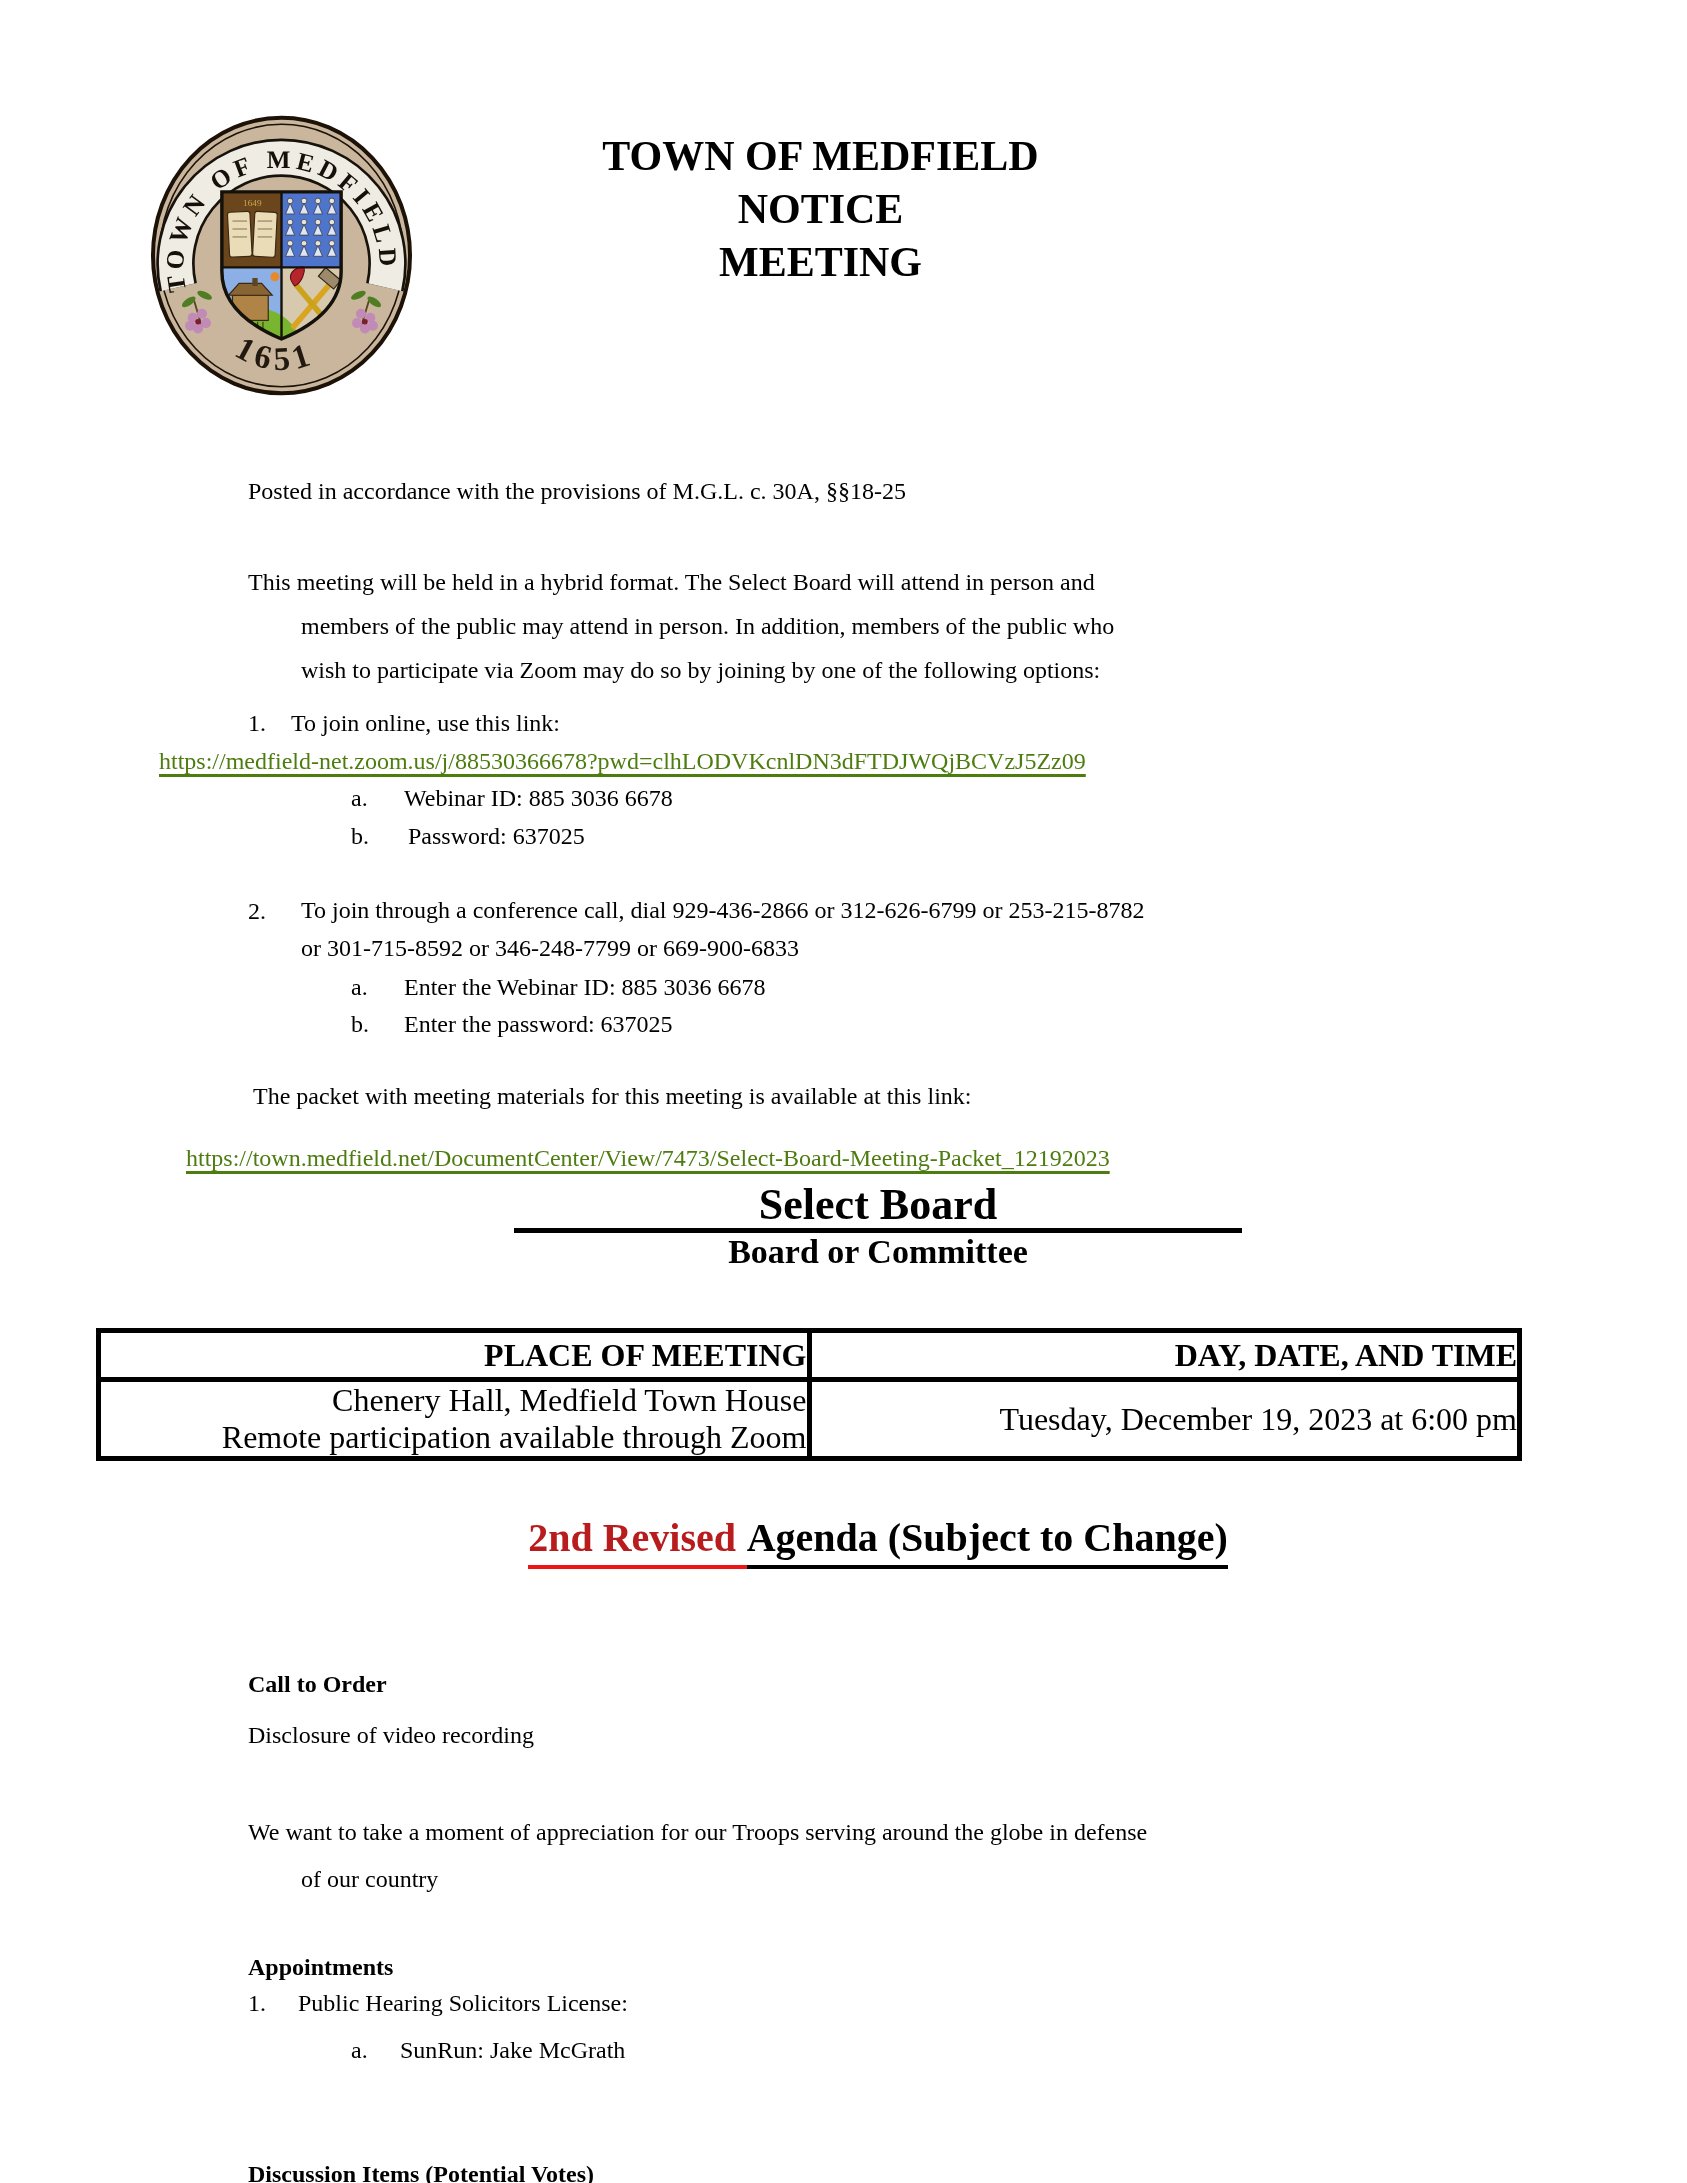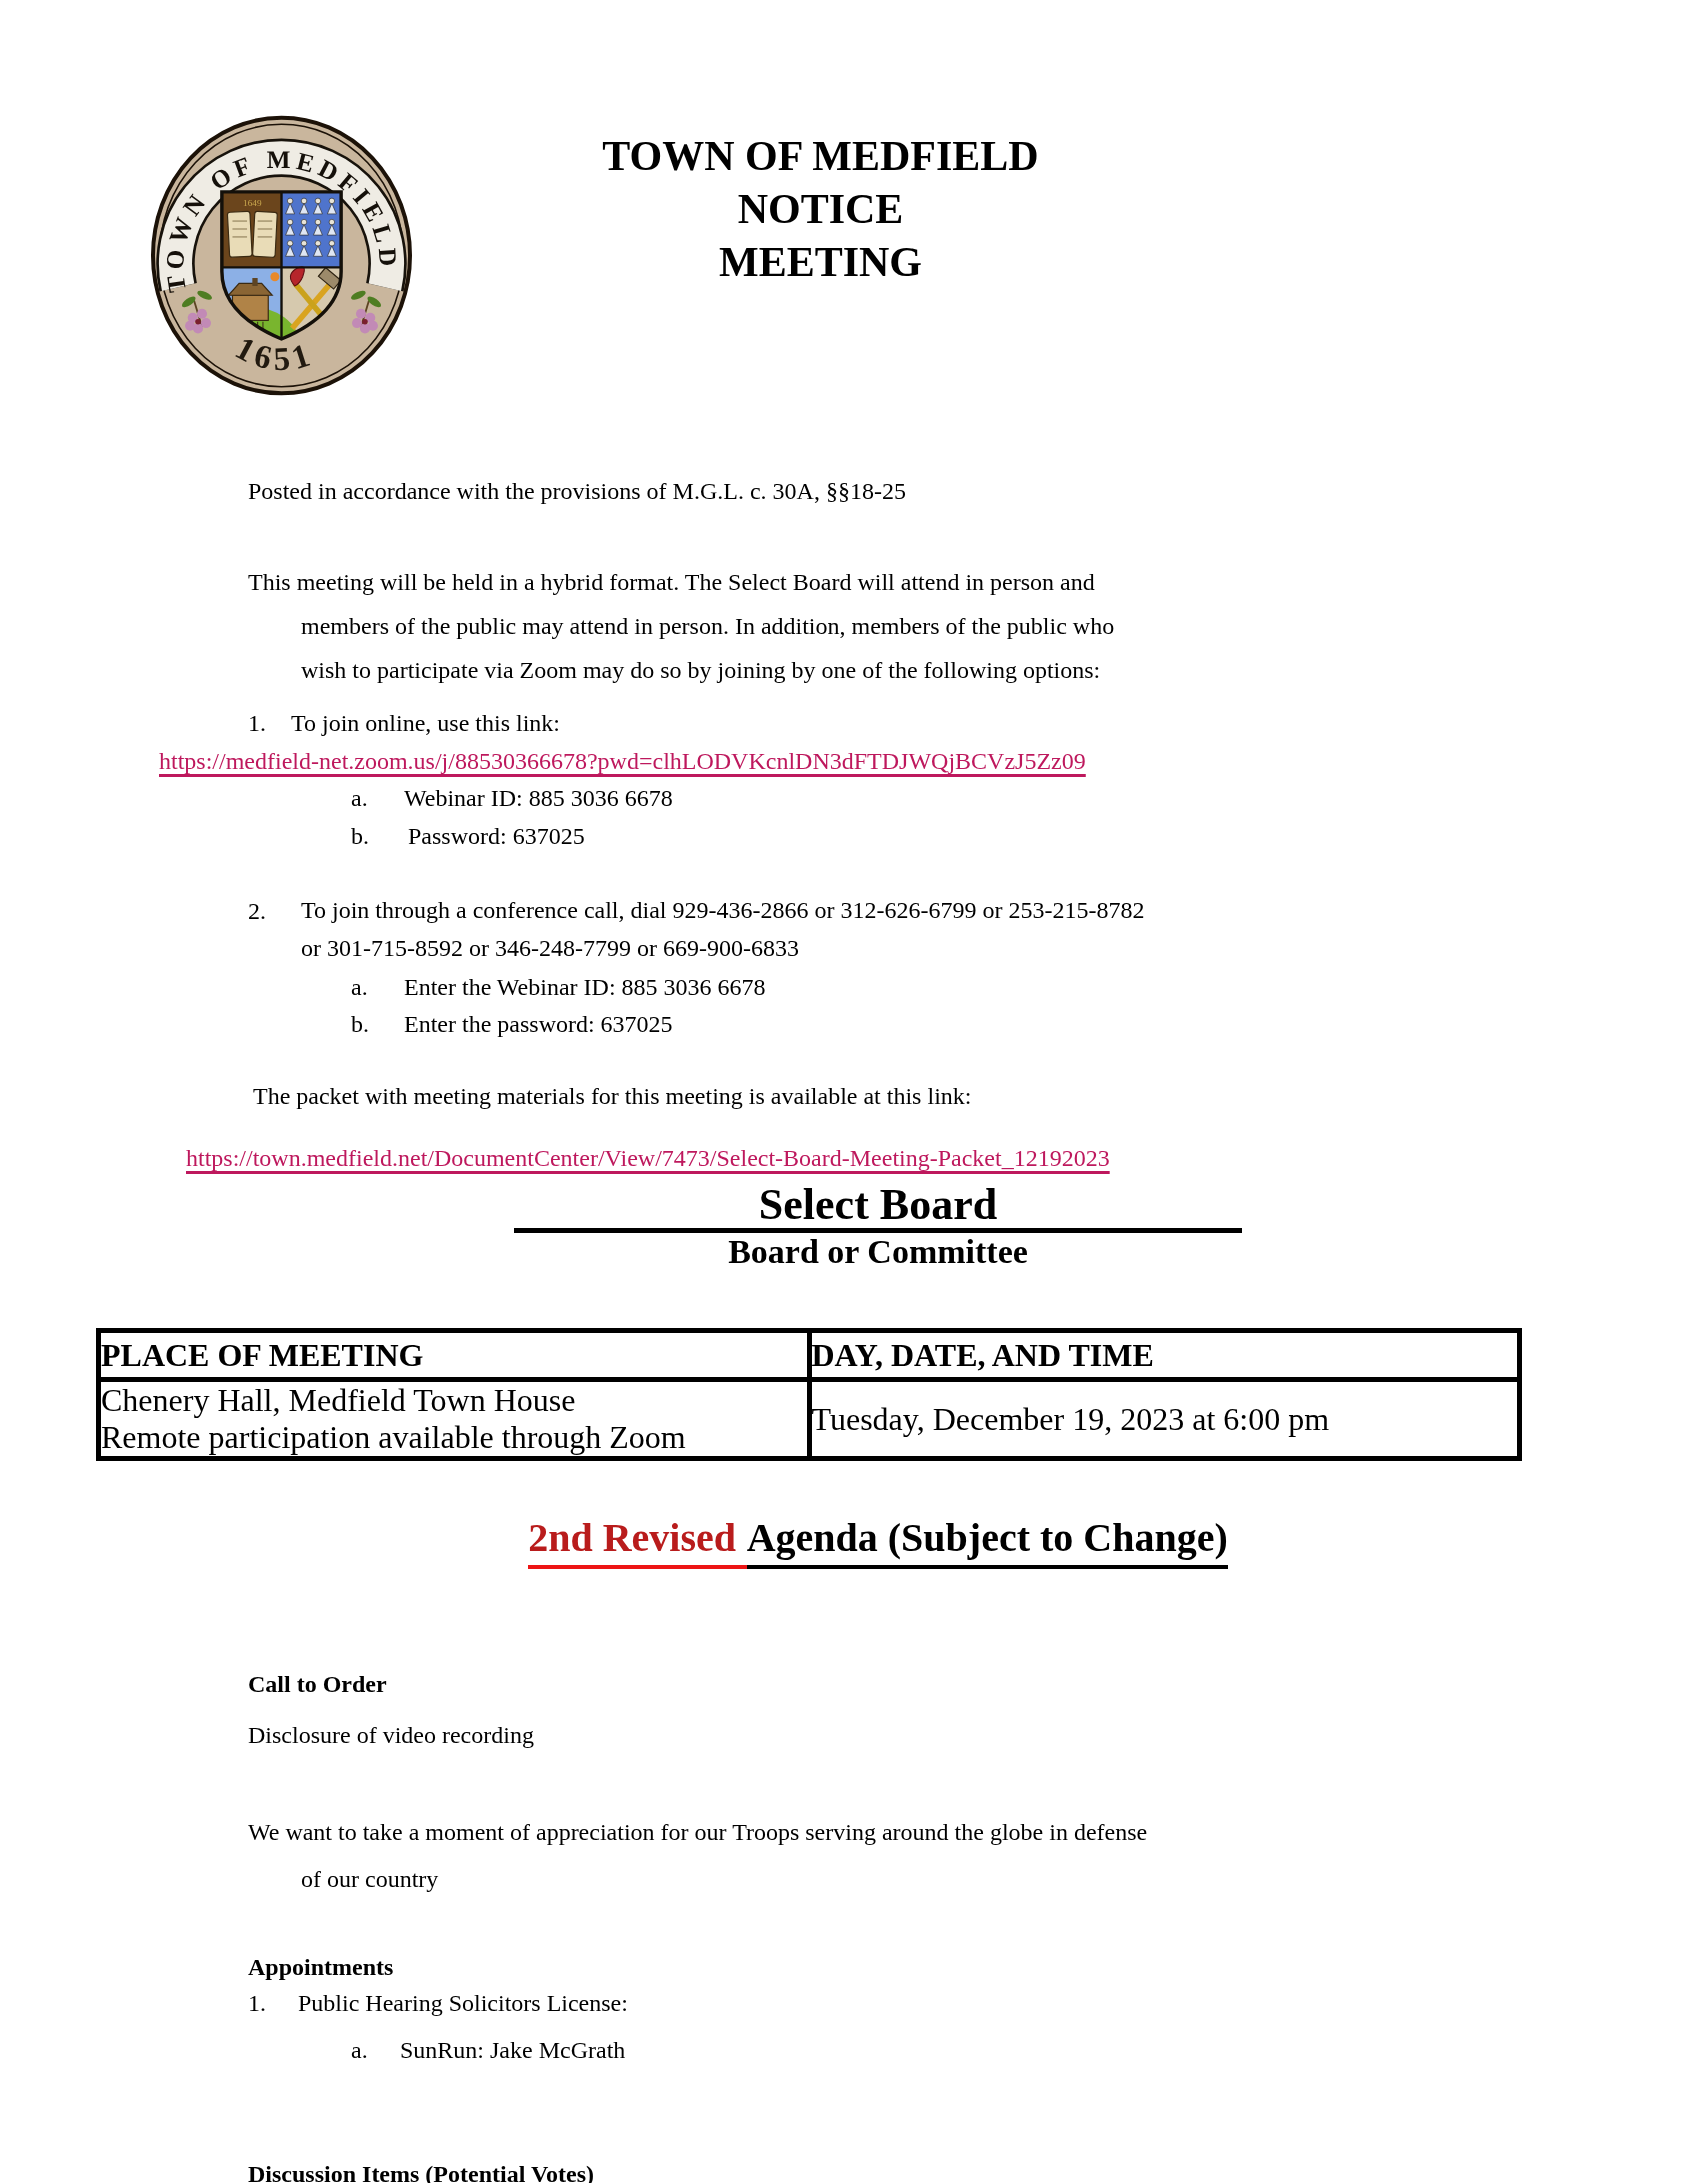--- a/index.html
+++ b/index.html
@@ -8,41 +8,41 @@
     background:#ffffff;
     position:relative;
     font-family:"Liberation Serif","DejaVu Serif",serif;
     color:#000;
   }
   .abs { position:absolute; }
   .t { font-size:24px; line-height:40px; white-space:pre-line; }
   .bold { font-weight:bold;margin-top:44px; }
   .marker { position:absolute; }
   .doclink {
-    color:#be185d;
+    color:#4d7c0f;
     text-decoration:underline;
     text-decoration-thickness:2.6px;
     text-underline-offset:4.6px;
     cursor:pointer;
   }
   .title-block { left:0; top:130px; width:1641px; text-align:center;
     font-size:42px; line-height:53px; font-weight:bold; }
   .center-block { left:69px; width:1618px; text-align:center; }
   .select-board { top:1179px; font-size:44px; font-weight:bold; }
   .board-caption { top:1233px; font-size:34px; font-weight:bold; }
   .sig-line { top:1228px; left:514px; width:728px; height:4.6px; background:#000; }
   .agenda-head { top:1514px; font-size:40px; font-weight:bold; }
   .agenda-head .red-part { color:#b91c1c; border-bottom:4.6px solid #ed1515;
     padding-bottom:4px; padding-right:10.6px; display:inline-block; }
   .agenda-head .black-part { border-bottom:4.6px solid #000;
     padding-bottom:4px; display:inline-block; }
   table.meeting { position:absolute; left:96px; top:1328px; width:1426px;
     border-collapse:collapse; table-layout:fixed; }
   table.meeting th, table.meeting td {
-    border:5.3px solid #000; font-size:32px; text-align:left;
+    border:5.3px solid #000; font-size:32px; text-align:right;
     vertical-align:middle; padding:0; }
   table.meeting th { height:44px; font-weight:bold; }
   table.meeting td { height:71px; line-height:37px; white-space:pre-line; }
   td.place-col { width:739px; }
 </style>
 </head>
 <body>
 
 <div class="abs" style="left:149px; top:114px; width:265px; height:283px;">
   <svg viewBox="0 0 200 212" width="265" height="283">

